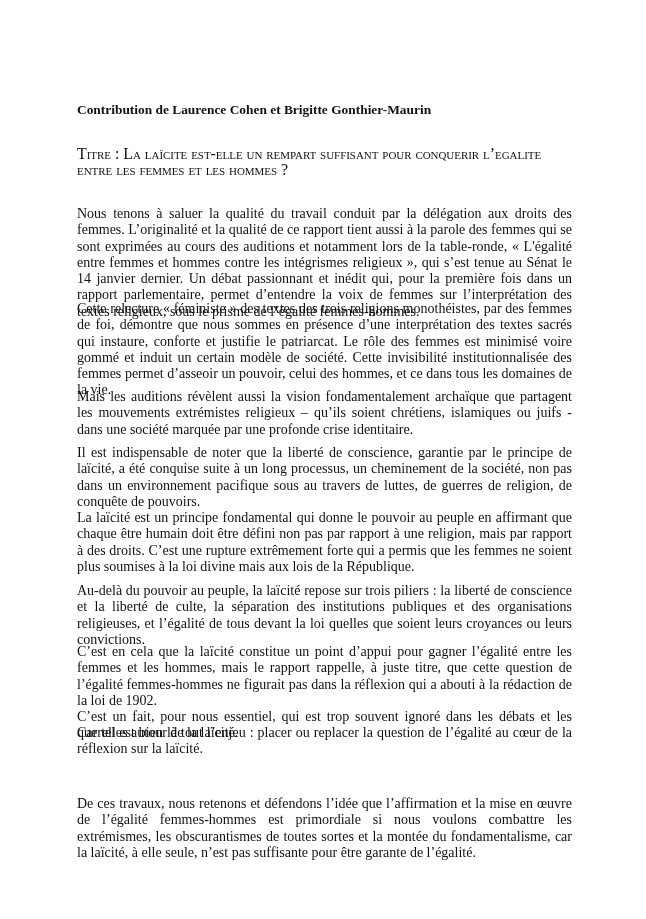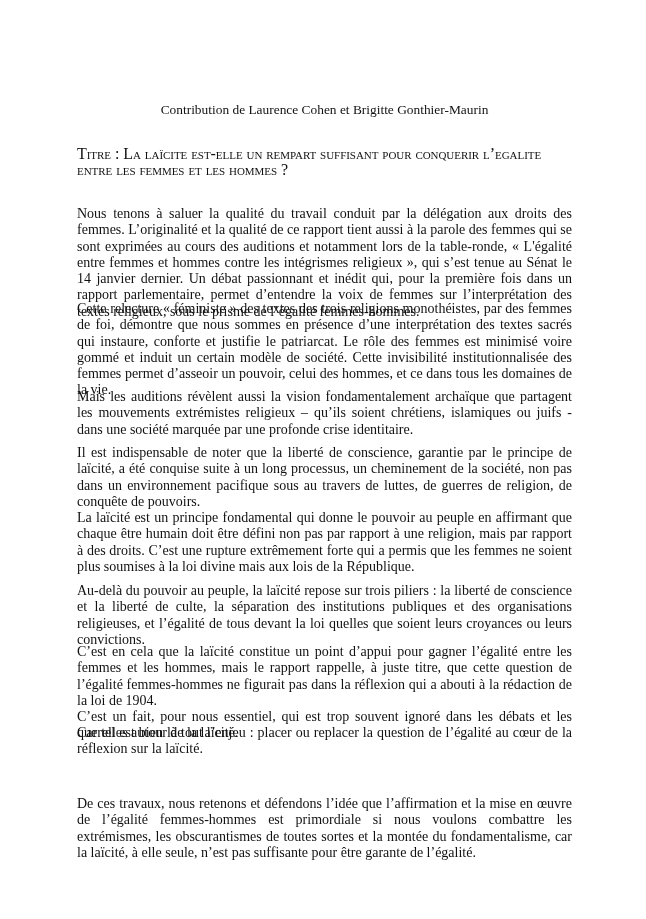--- a/index.html
+++ b/index.html
@@ -19,22 +19,21 @@
       position: absolute;
       left: 77px;
       top: 0;
       width: 495px;
     }
     .doc-heading {
       position: absolute;
       top: 102px;
       left: 0;
       width: 495px;
-      text-align: center;
-      font-weight: normal;
+      font-weight: bold;
       font-size: 13.4px;
       line-height: 16px;
       white-space: nowrap;
     }
     .doc-title {
       position: absolute;
       top: 146px;
       left: 0;
       width: 495px;
       font-size: 16px;
@@ -79,20 +78,20 @@
 
   <p class="para p3">Mais les auditions révèlent aussi la vision fondamentalement archaïque que partagent les mouvements extrémistes religieux – qu’ils soient chrétiens, islamiques ou juifs - dans une société marquée par une profonde crise identitaire.</p>
 
   <p class="para p4">Il est indispensable de noter que la liberté de conscience, garantie par le principe de laïcité, a été conquise suite à un long processus, un cheminement de la société, non pas dans un environnement pacifique sous au travers de luttes, de guerres de religion, de conquête de pouvoirs.</p>
 
   <p class="para p5"><b>La laïcité est un principe fondamental</b><span> qui donne le pouvoir au peuple en affirmant que chaque être humain doit être défini non pas par rapport à une religion, mais par rapport à des droits. C’est une rupture extrêmement forte qui a permis que les femmes ne soient plus soumises à la loi divine mais aux lois de la République.</span></p>
 
   <p class="para p6">Au-delà du pouvoir au peuple, la laïcité repose sur trois piliers : la liberté de conscience et la liberté de culte, la séparation des institutions publiques et des organisations religieuses, et l’égalité de tous devant la loi quelles que soient leurs croyances ou leurs convictions.</p>
 
   <p class="para p7">
-      <span class="line">C’est en cela que la laïcité constitue un point d’appui pour gagner l’égalité entre les femmes et les hommes, mais le rapport rappelle, à juste titre, que cette question de l’égalité femmes-hommes ne figurait pas dans la réflexion qui a abouti à la rédaction de la loi de 1904.</span>
+      <span class="line">C’est en cela que la laïcité constitue un point d’appui pour gagner l’égalité entre les femmes et les hommes, mais le rapport rappelle, à juste titre, que cette question de l’égalité femmes-hommes ne figurait pas dans la réflexion qui a abouti à la rédaction de la loi de 1902.</span>
       <span class="line">C’est un fait, pour nous essentiel, qui est trop souvent ignoré dans les débats et les querelles autour de la laïcité.</span>
     </p>
 
   <p class="para p8">Car tel est bien là tout l’enjeu : placer ou replacer la question de l’égalité au cœur de la réflexion sur la laïcité.</p>
 
   <p class="para p9">De ces travaux, nous retenons et défendons l’idée que l’affirmation et la mise en œuvre de l’égalité femmes-hommes est primordiale si nous voulons combattre les extrémismes, les obscurantismes de toutes sortes et la montée du fondamentalisme, car la laïcité, à elle seule, n’est pas suffisante pour être garante de l’égalité.</p>
 </div>
 
 </body></html>

